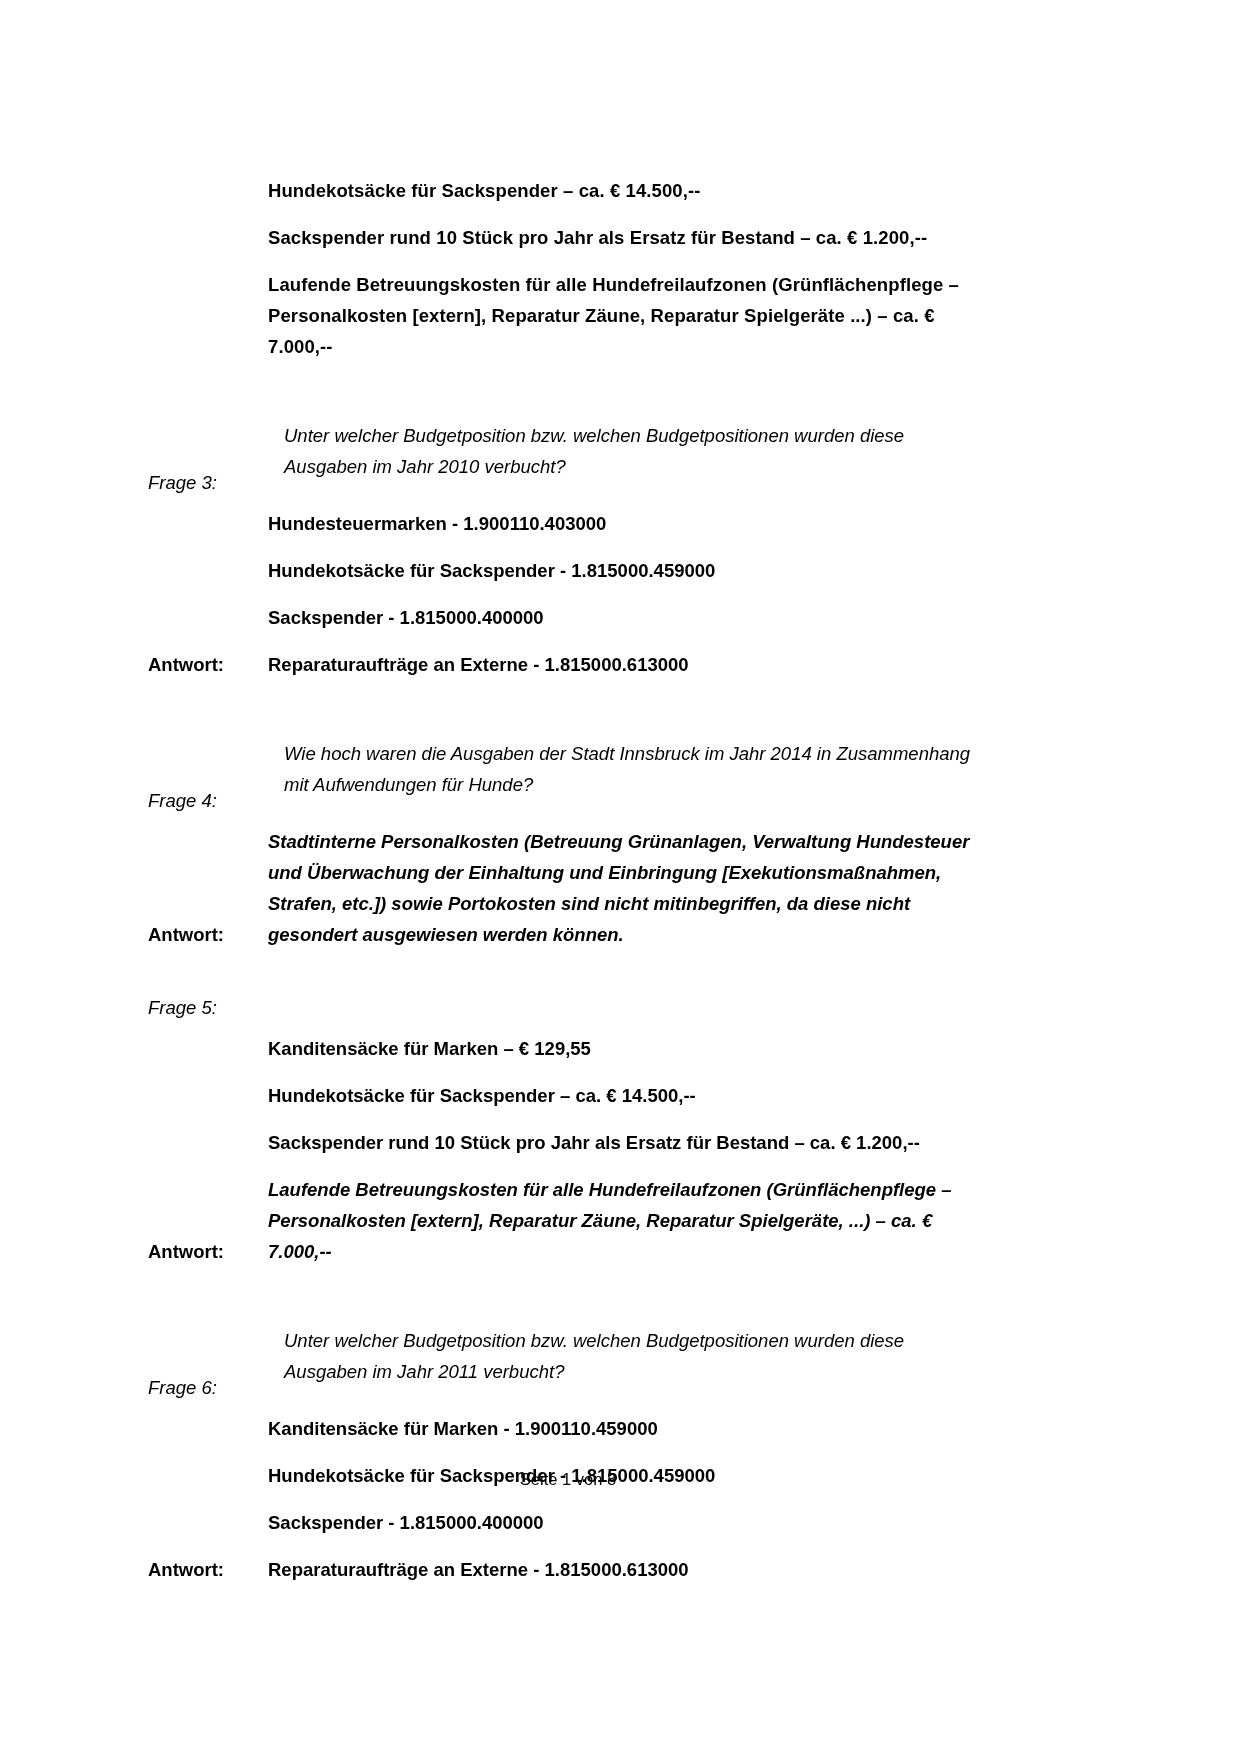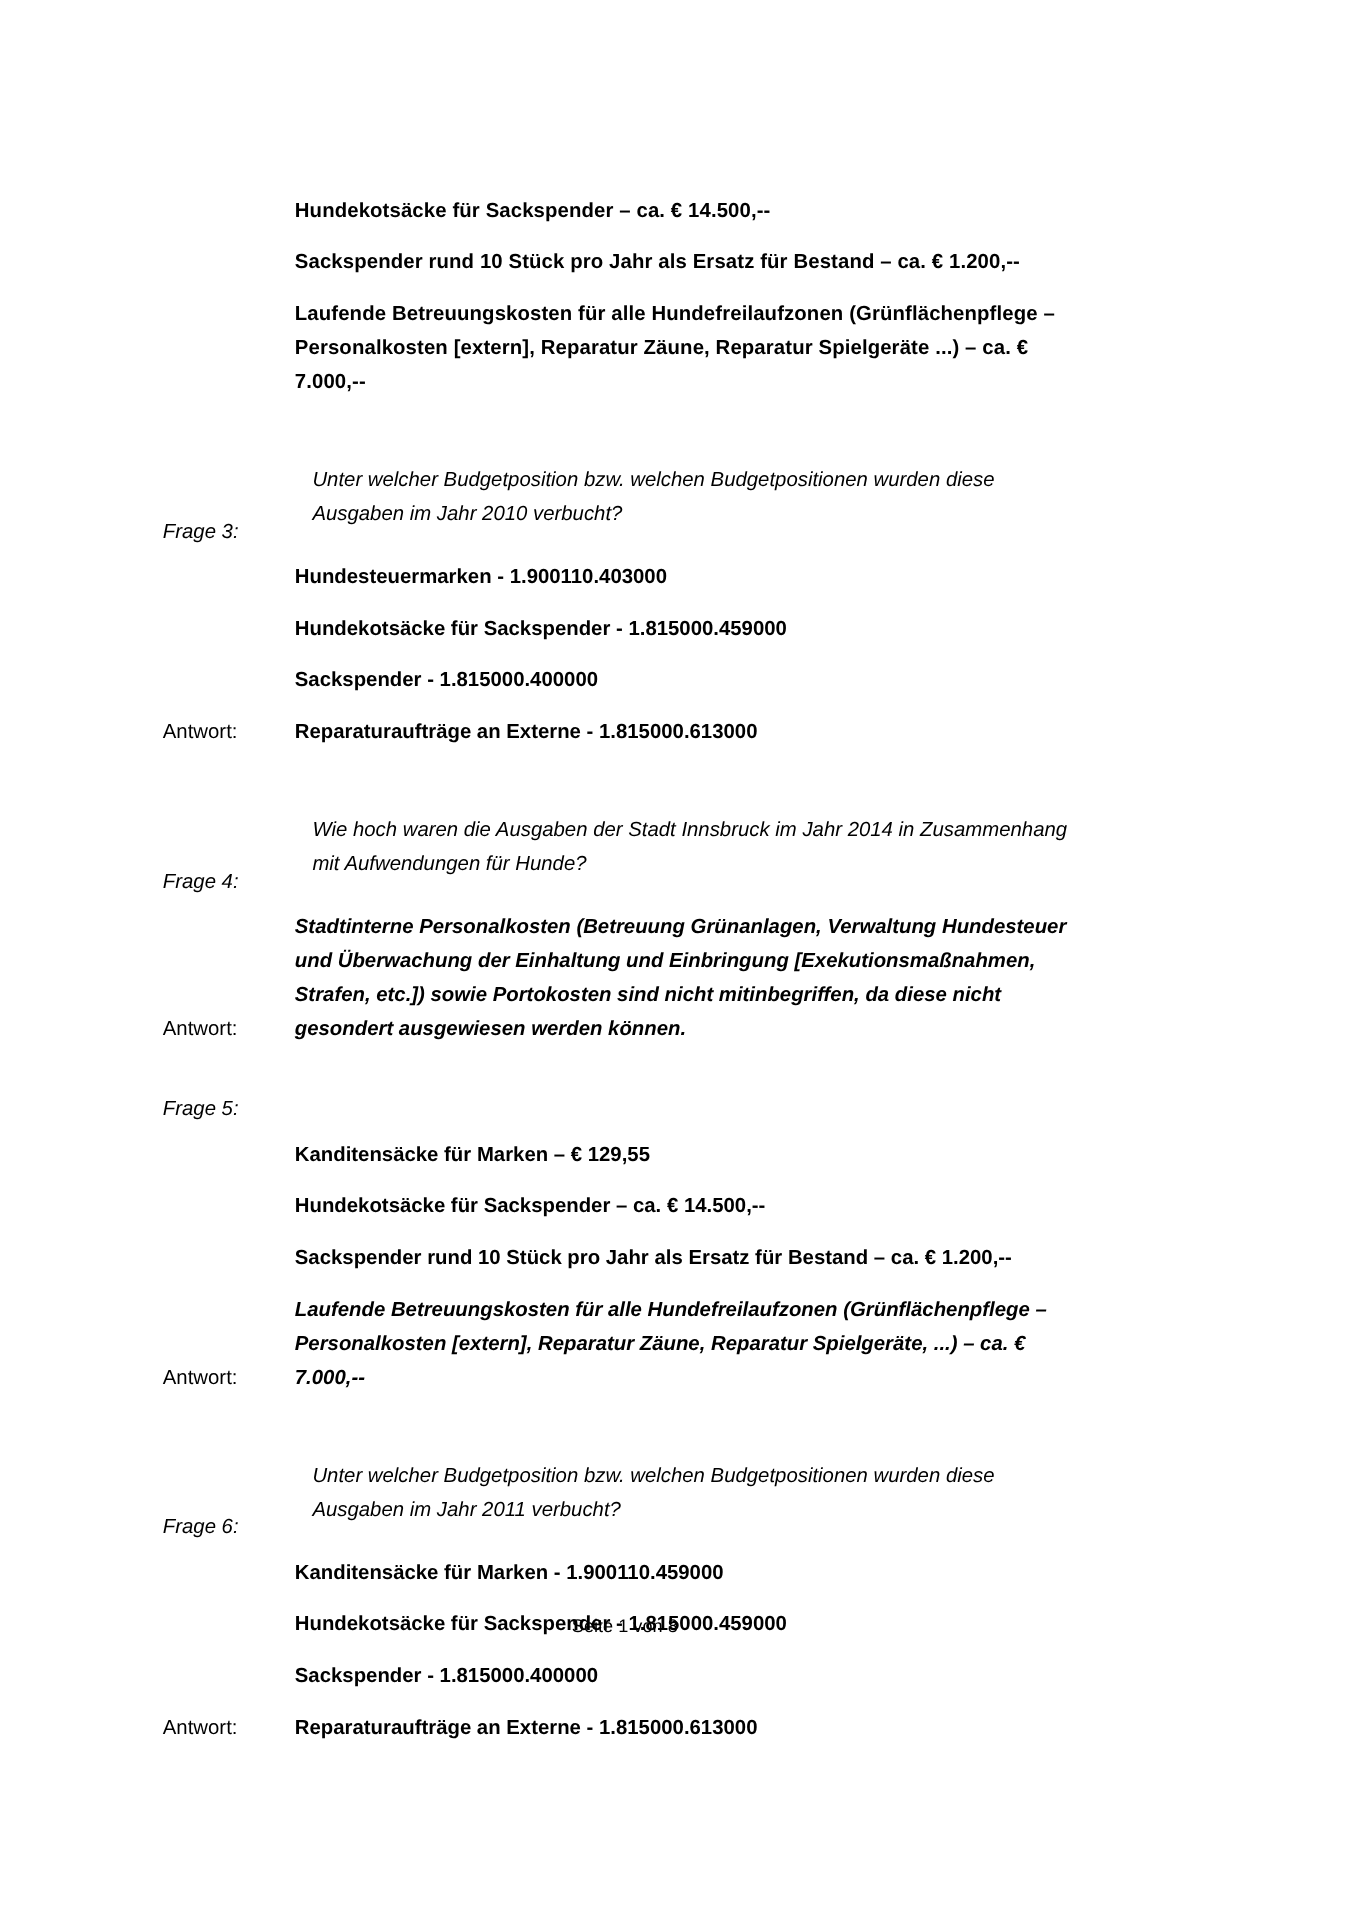--- a/index.html
+++ b/index.html
@@ -51,21 +51,21 @@
     width: 120px;
     flex: 0 0 120px;
     font-size: 18.5px;
     line-height: 31px;
   }
   .qa-label.question {
     font-style: italic;
     font-weight: normal;
   }
   .qa-label.answer-label {
-    font-weight: normal;
+    font-weight: bold;
   }
   .qa-body {
     flex: 1 1 auto;
     max-width: 758px;
   }
   .q-text {
     font-style: italic;
     font-size: 18.5px;
     line-height: 31px;
     margin: 16px;

